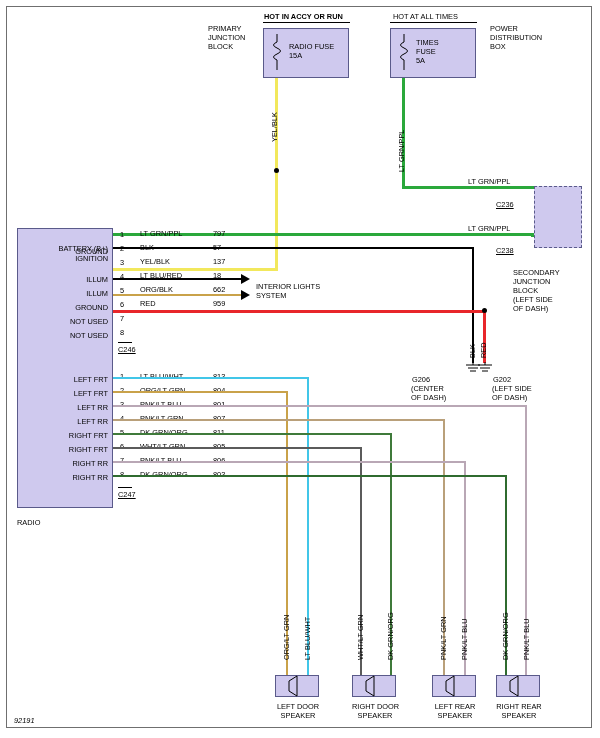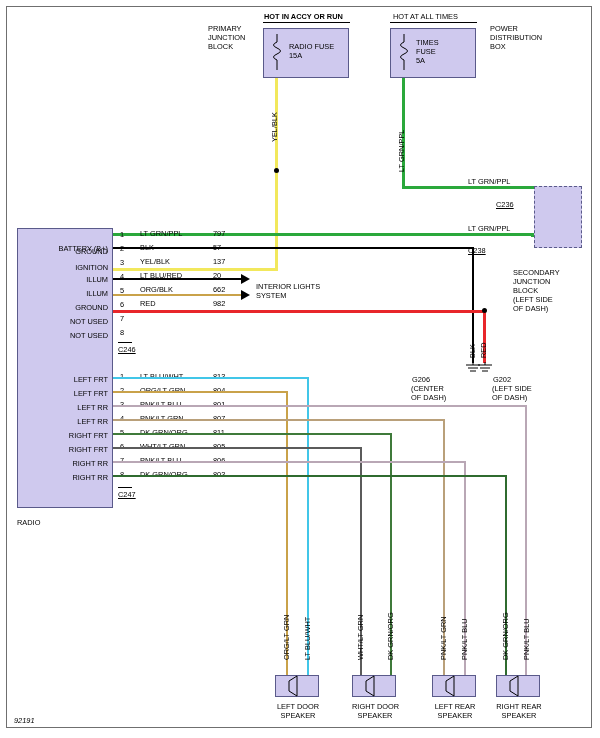--- a/index.html
+++ b/index.html
@@ -64,21 +64,21 @@
   <div class="wire" style="left:402px;top:78px;width:3px;height:110px;background:#2aa83b;"></div>
   <div class="wire" style="left:402px;top:186px;width:132px;height:3px;background:#2aa83b;"></div>
   <div class="wire" style="left:113px;top:233px;width:421px;height:3px;background:#2aa83b;"></div>
   <div class="wire" style="left:531px;top:233px;width:3px;height:4px;background:#2aa83b;"></div>
   <div class="vlbl" style="left:397px;top:172px;">LT GRN/PPL</div>
 
   <div class="box dashbox" style="left:534px;top:186px;width:48px;height:62px;"></div>
   <div class="lbl" style="left: 468px; top: 177px; white-space: pre;">LT GRN/PPL</div>
   <div class="code" style="left:496px;top:200px;">C236</div>
   <div class="lbl" style="left: 468px; top: 224px; white-space: pre;">LT GRN/PPL</div>
-  <div class="code" style="left:468px;top:246px;text-align:center;">C238</div>
+  <div class="code" style="left:496px;top:246px;text-align:center;">C238</div>
   <div class="lbl" style="left: 513px; top: 268px; white-space: pre;">SECONDARY
 JUNCTION
 BLOCK
 (LEFT SIDE
 OF DASH)</div>
 
   <div class="wire" style="left:113px;top:247px;width:361px;height:2px;background:#000;"></div>
   <div class="wire" style="left:472px;top:247px;width:2px;height:116px;background:#000;"></div>
   <div class="vlbl" style="left:468px;top:358px;">BLK</div>
 
@@ -112,21 +112,21 @@
   <div class="wire" style="left:113px;top:294px;width:128px;height:2px;background:#c9a24a;"></div>
   <div class="arrow" style="left:241px;top:290px;"></div>
   <div class="lbl" style="left: 256px; top: 282px; white-space: pre;">INTERIOR LIGHTS
 SYSTEM</div>
 
   <div class="box radiobox" style="left:17px;top:228px;width:96px;height:280px;"></div>
   <div class="lbl" style="left: 17px; top: 518px; white-space: pre;">RADIO</div>
 
   <div class="pin" style="left:20px;top:244px;width:88px;">BATTERY (B+)</div>
   <div class="pin" style="left:20px;top:247px;width:88px;">GROUND</div>
-  <div class="pin" style="left:20px;top:263px;width:88px;">IGNITION</div>
+  <div class="pin" style="left:20px;top:254px;width:88px;">IGNITION</div>
   <div class="pin" style="left:20px;top:275px;width:88px;">ILLUM</div>
   <div class="pin" style="left:20px;top:289px;width:88px;">ILLUM</div>
   <div class="pin" style="left:20px;top:303px;width:88px;">GROUND</div>
   <div class="pin" style="left:20px;top:317px;width:88px;">NOT USED</div>
   <div class="pin" style="left:20px;top:331px;width:88px;">NOT USED</div>
 
   <div class="num" style="left:120px;top:230px;">1</div>
   <div class="num" style="left:120px;top:244px;">2</div>
   <div class="num" style="left:120px;top:258px;">3</div>
   <div class="num" style="left:120px;top:272px;">4</div>
@@ -138,23 +138,23 @@
   <div class="lbl" style="left: 140px; top: 229px; white-space: pre;">LT GRN/PPL</div>
   <div class="lbl" style="left: 140px; top: 243px; white-space: pre;">BLK</div>
   <div class="lbl" style="left: 140px; top: 257px; white-space: pre;">YEL/BLK</div>
   <div class="lbl" style="left: 140px; top: 271px; white-space: pre;">LT BLU/RED</div>
   <div class="lbl" style="left: 140px; top: 285px; white-space: pre;">ORG/BLK</div>
   <div class="lbl" style="left: 140px; top: 299px; white-space: pre;">RED</div>
 
   <div class="lbl" style="left: 213px; top: 229px; white-space: pre;">797</div>
   <div class="lbl" style="left: 213px; top: 243px; white-space: pre;">57</div>
   <div class="lbl" style="left: 213px; top: 257px; white-space: pre;">137</div>
-  <div class="lbl" style="left: 213px; top: 271px; white-space: pre;">20</div>
+  <div class="lbl" style="left: 213px; top: 271px; white-space: pre;">18</div>
   <div class="lbl" style="left: 213px; top: 285px; white-space: pre;">662</div>
-  <div class="lbl" style="left: 213px; top: 299px; white-space: pre;">982</div>
+  <div class="lbl" style="left: 213px; top: 299px; white-space: pre;">959</div>
 
   <div class="underline" style="left:118px;top:342px;width:14px;"></div>
   <div class="code" style="left:118px;top:345px;">C246</div>
 
   <div class="pin" style="left:20px;top:375px;width:88px;">LEFT FRT</div>
   <div class="pin" style="left:20px;top:389px;width:88px;">LEFT FRT</div>
   <div class="pin" style="left:20px;top:403px;width:88px;">LEFT RR</div>
   <div class="pin" style="left:20px;top:417px;width:88px;">LEFT RR</div>
   <div class="pin" style="left:20px;top:431px;width:88px;">RIGHT FRT</div>
   <div class="pin" style="left:20px;top:445px;width:88px;">RIGHT FRT</div>

